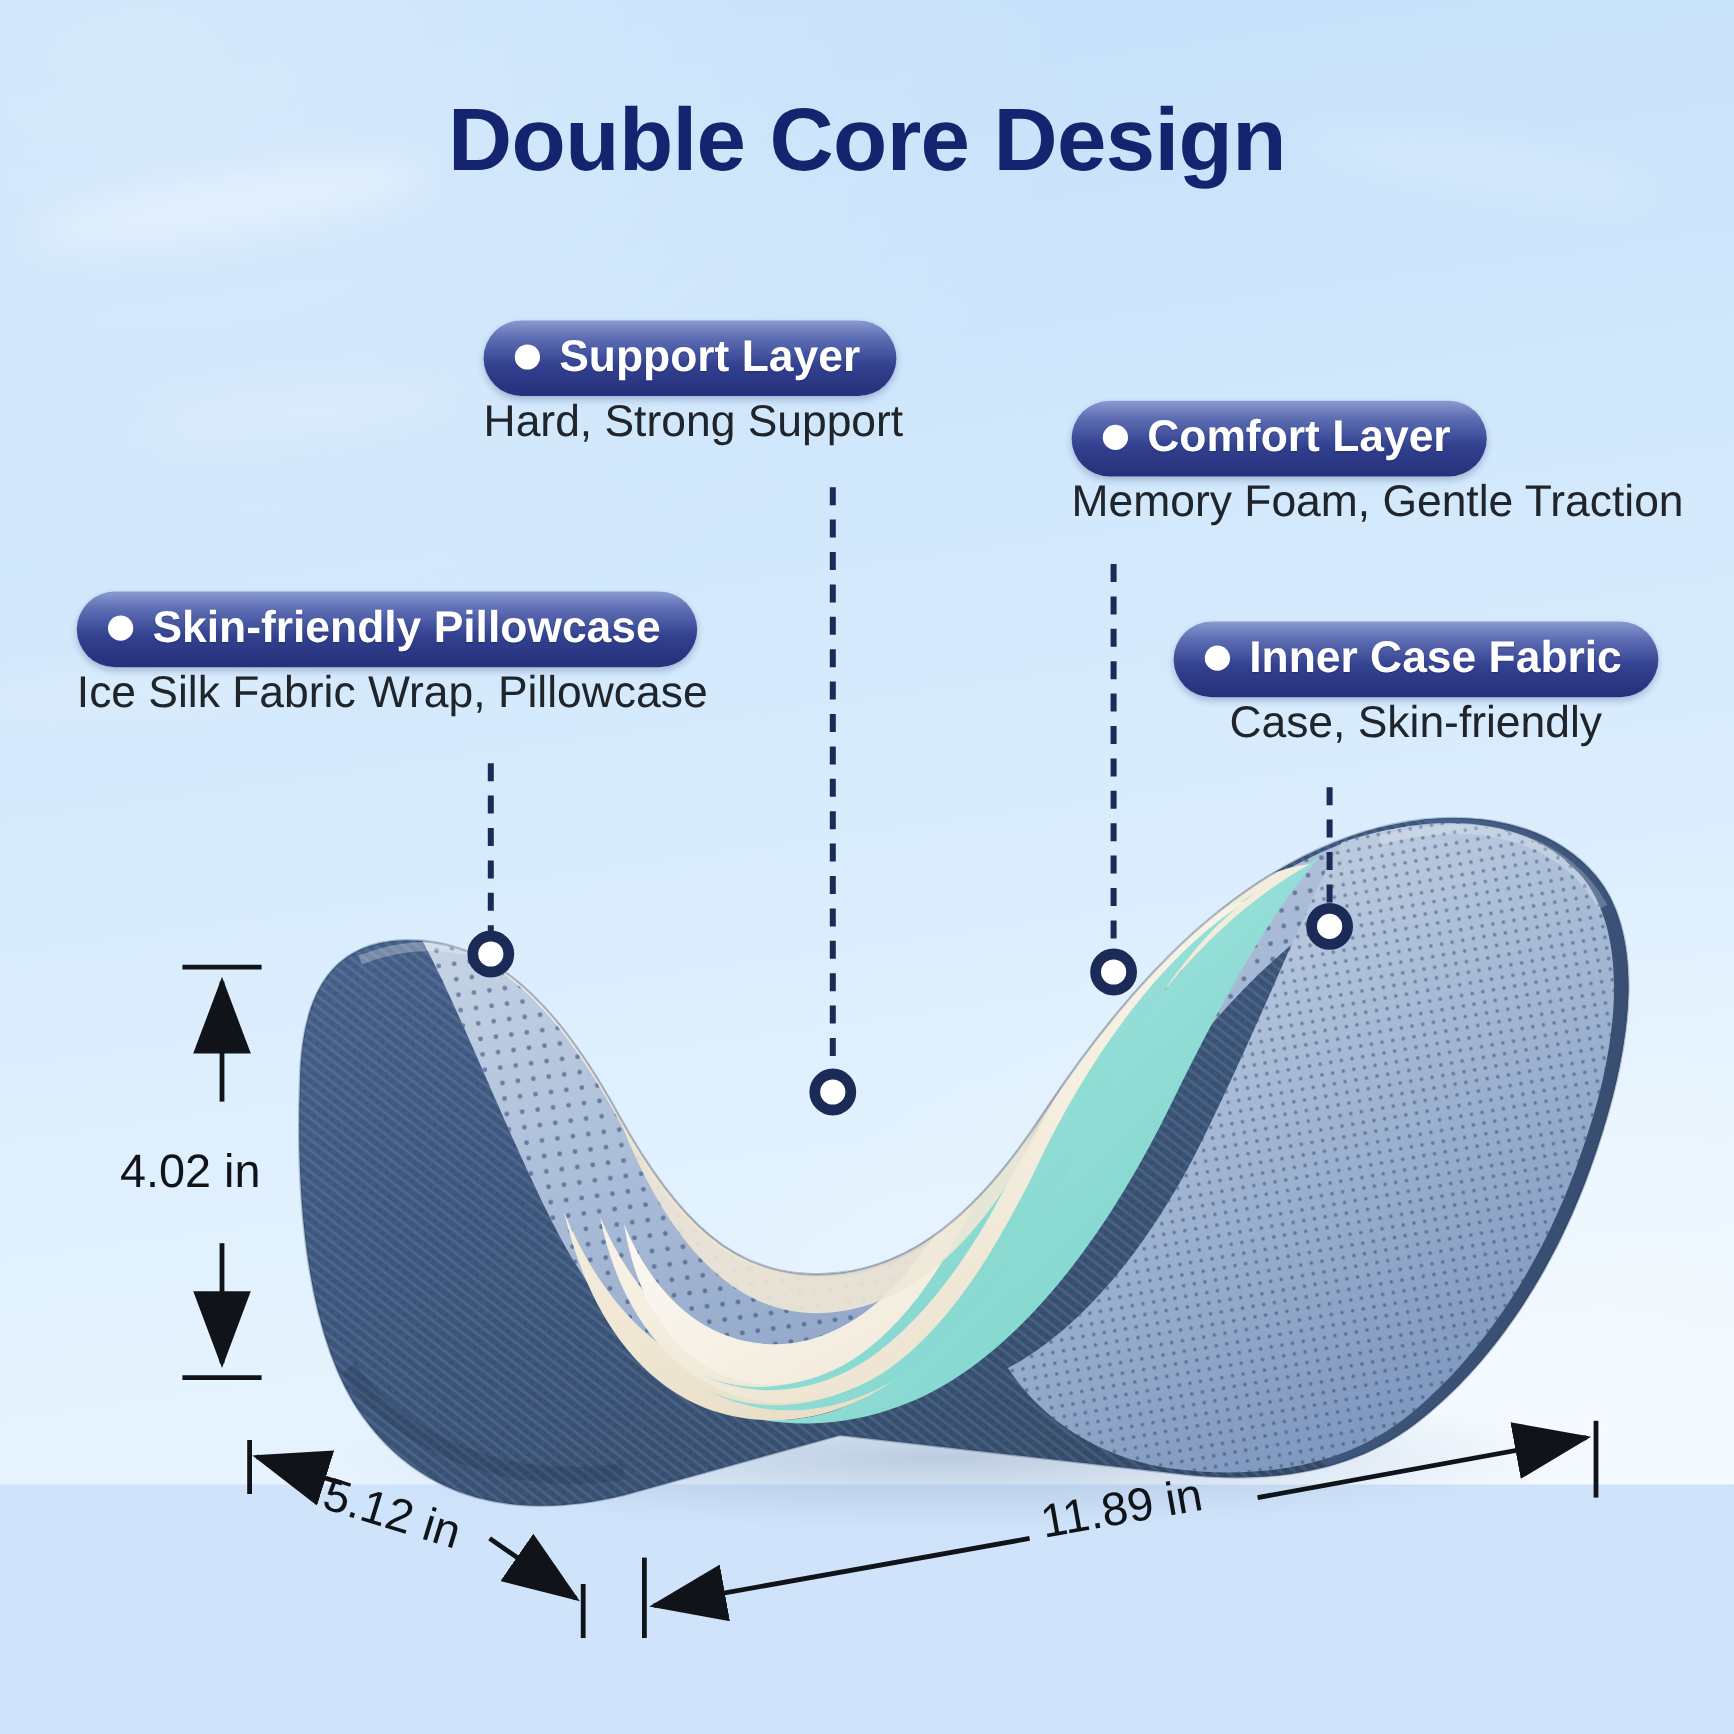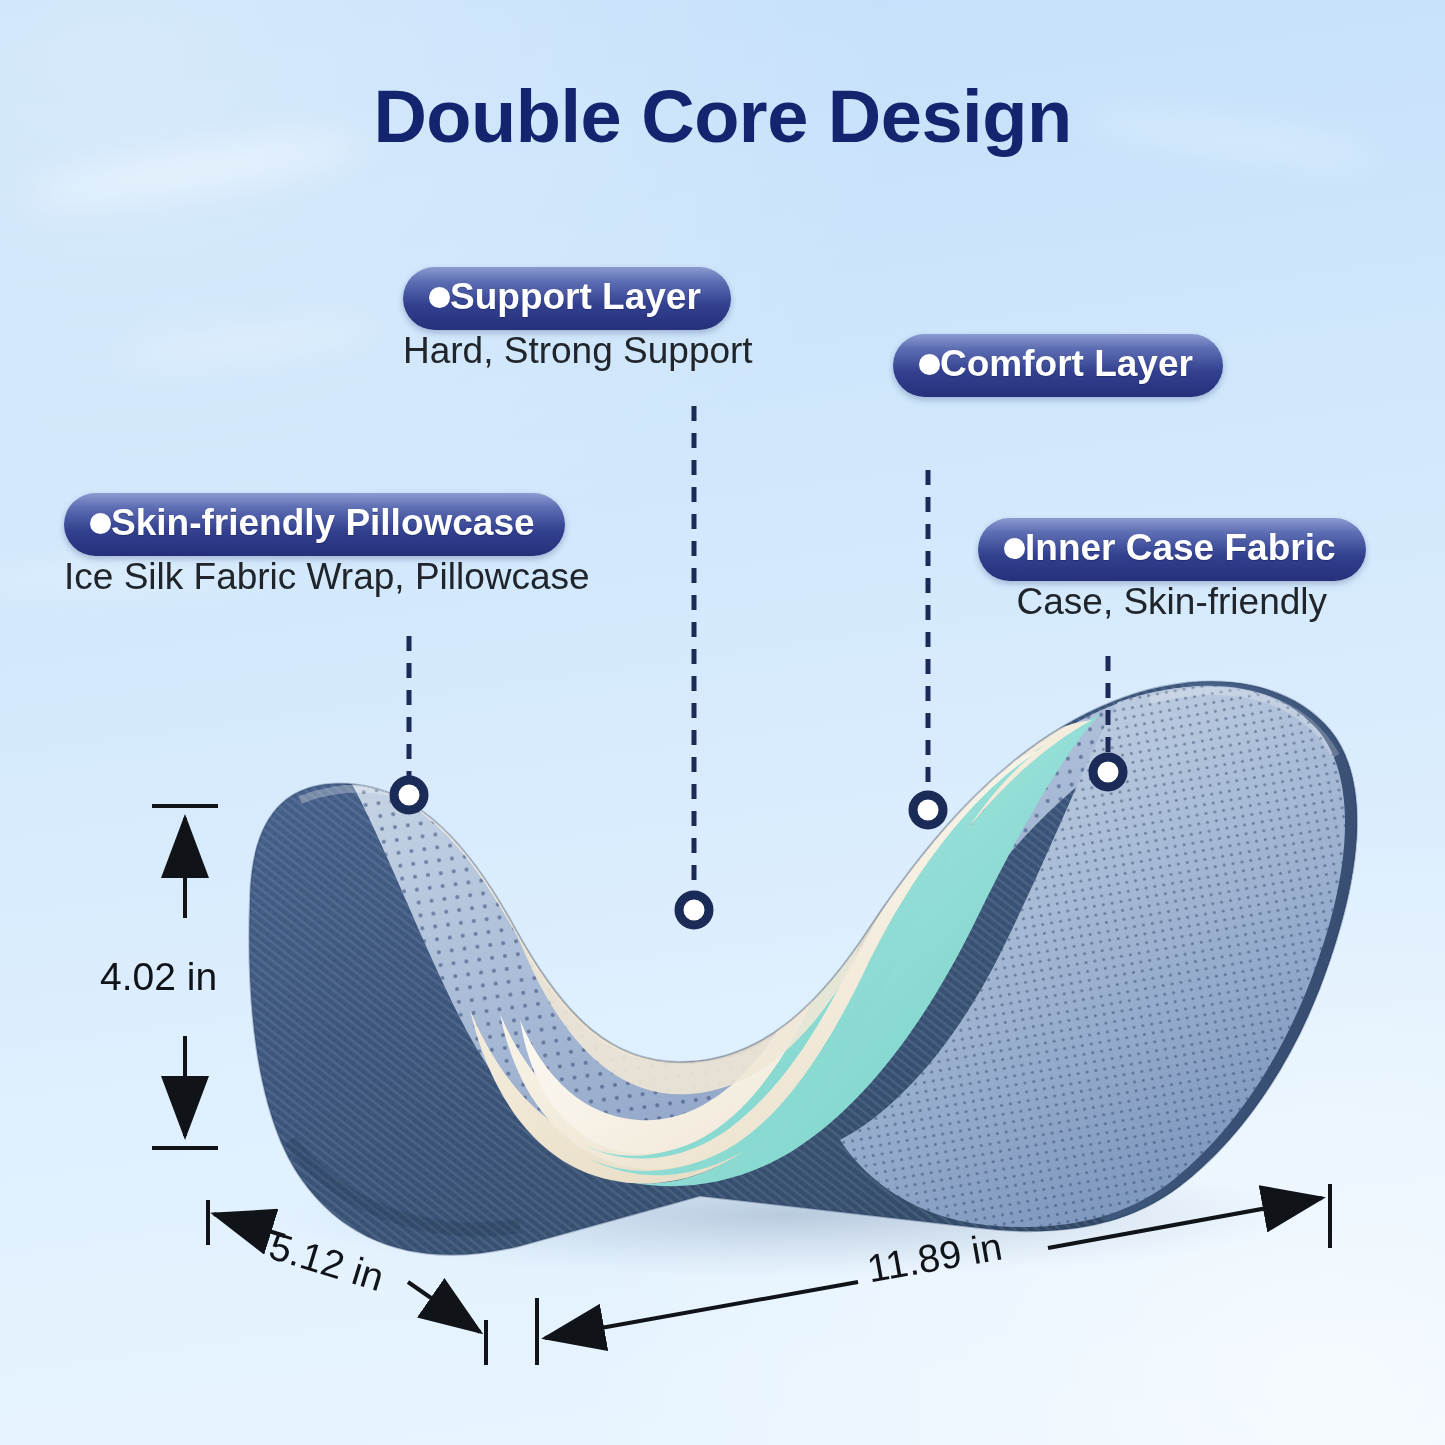--- a/index.html
+++ b/index.html
@@ -2,39 +2,39 @@
 <html><head>
 <meta charset="utf-8">
 <style>
   html,body{margin:0;padding:0;}
   body{
     width:1445px;height:1445px;overflow:hidden;
     font-family:"Liberation Sans", sans-serif;
     background:#cfe4fa;
   }
   #stage{
-    position:relative;width:1445px;height:1445px;
+    position:relative;width:1445px;height:1237px;
     background:
       radial-gradient(120% 90% at 8% 4%, rgba(255,255,255,.30) 0%, rgba(255,255,255,0) 46%),
       radial-gradient(95% 70% at 92% 96%, rgba(255,255,255,.55) 0%, rgba(255,255,255,0) 55%),
       linear-gradient(172deg, #c3dffa 0%, #cde5fb 26%, #d9ecfd 55%, #e3f2fe 78%, #eaf5ff 100%);
   }
   
   .cloud{position:absolute;border-radius:50%;background:rgba(255,255,255,.40);filter:blur(16px);}
   
   #title{
     position:absolute;left:0;right:0;top:74px;text-align:center;
     font-size:74px;font-weight:bold;letter-spacing:-0.5px;
     color:#15246e;
     font-family:"Liberation Sans", sans-serif;
   }
   
   .callout{position:absolute;}
   .pill{
-    display:inline-flex;align-items:center;
+    display:inline-flex;align-items:center;gap:16px;
     padding:9px 30px 11px 26px;border-radius:40px;
     background:linear-gradient(180deg,#8b9bd0 0%,#5f6fb4 22%,#32408f 60%,#26307a 100%);
     box-shadow:0 3px 6px rgba(30,50,110,.28);
     white-space:nowrap;
   }
   .pill .dot{
     width:21px;height:21px;border-radius:50%;background:#ffffff;flex:0 0 auto;
   }
   .pill .ptxt{
     color:#ffffff;font-size:37px;font-weight:bold;line-height:1.16;
@@ -277,20 +277,21 @@
       <span class="ptxt">Support Layer</span>
     </div>
     <div class="sub">Hard, Strong Support</div>
   </div>
 
   <div class="callout" style="left:893px;top:334px;">
     <div class="pill">
       <span class="dot"></span>
       <span class="ptxt">Comfort Layer</span>
     </div>
+    <div class="sub">Memory Foam, Gentle Traction</div>
   </div>
 
   <div class="callout" style="left:64px;top:493px;">
     <div class="pill">
       <span class="dot"></span>
       <span class="ptxt">Skin-friendly Pillowcase</span>
     </div>
     <div class="sub">Ice Silk Fabric Wrap, Pillowcase</div>
   </div>
 

